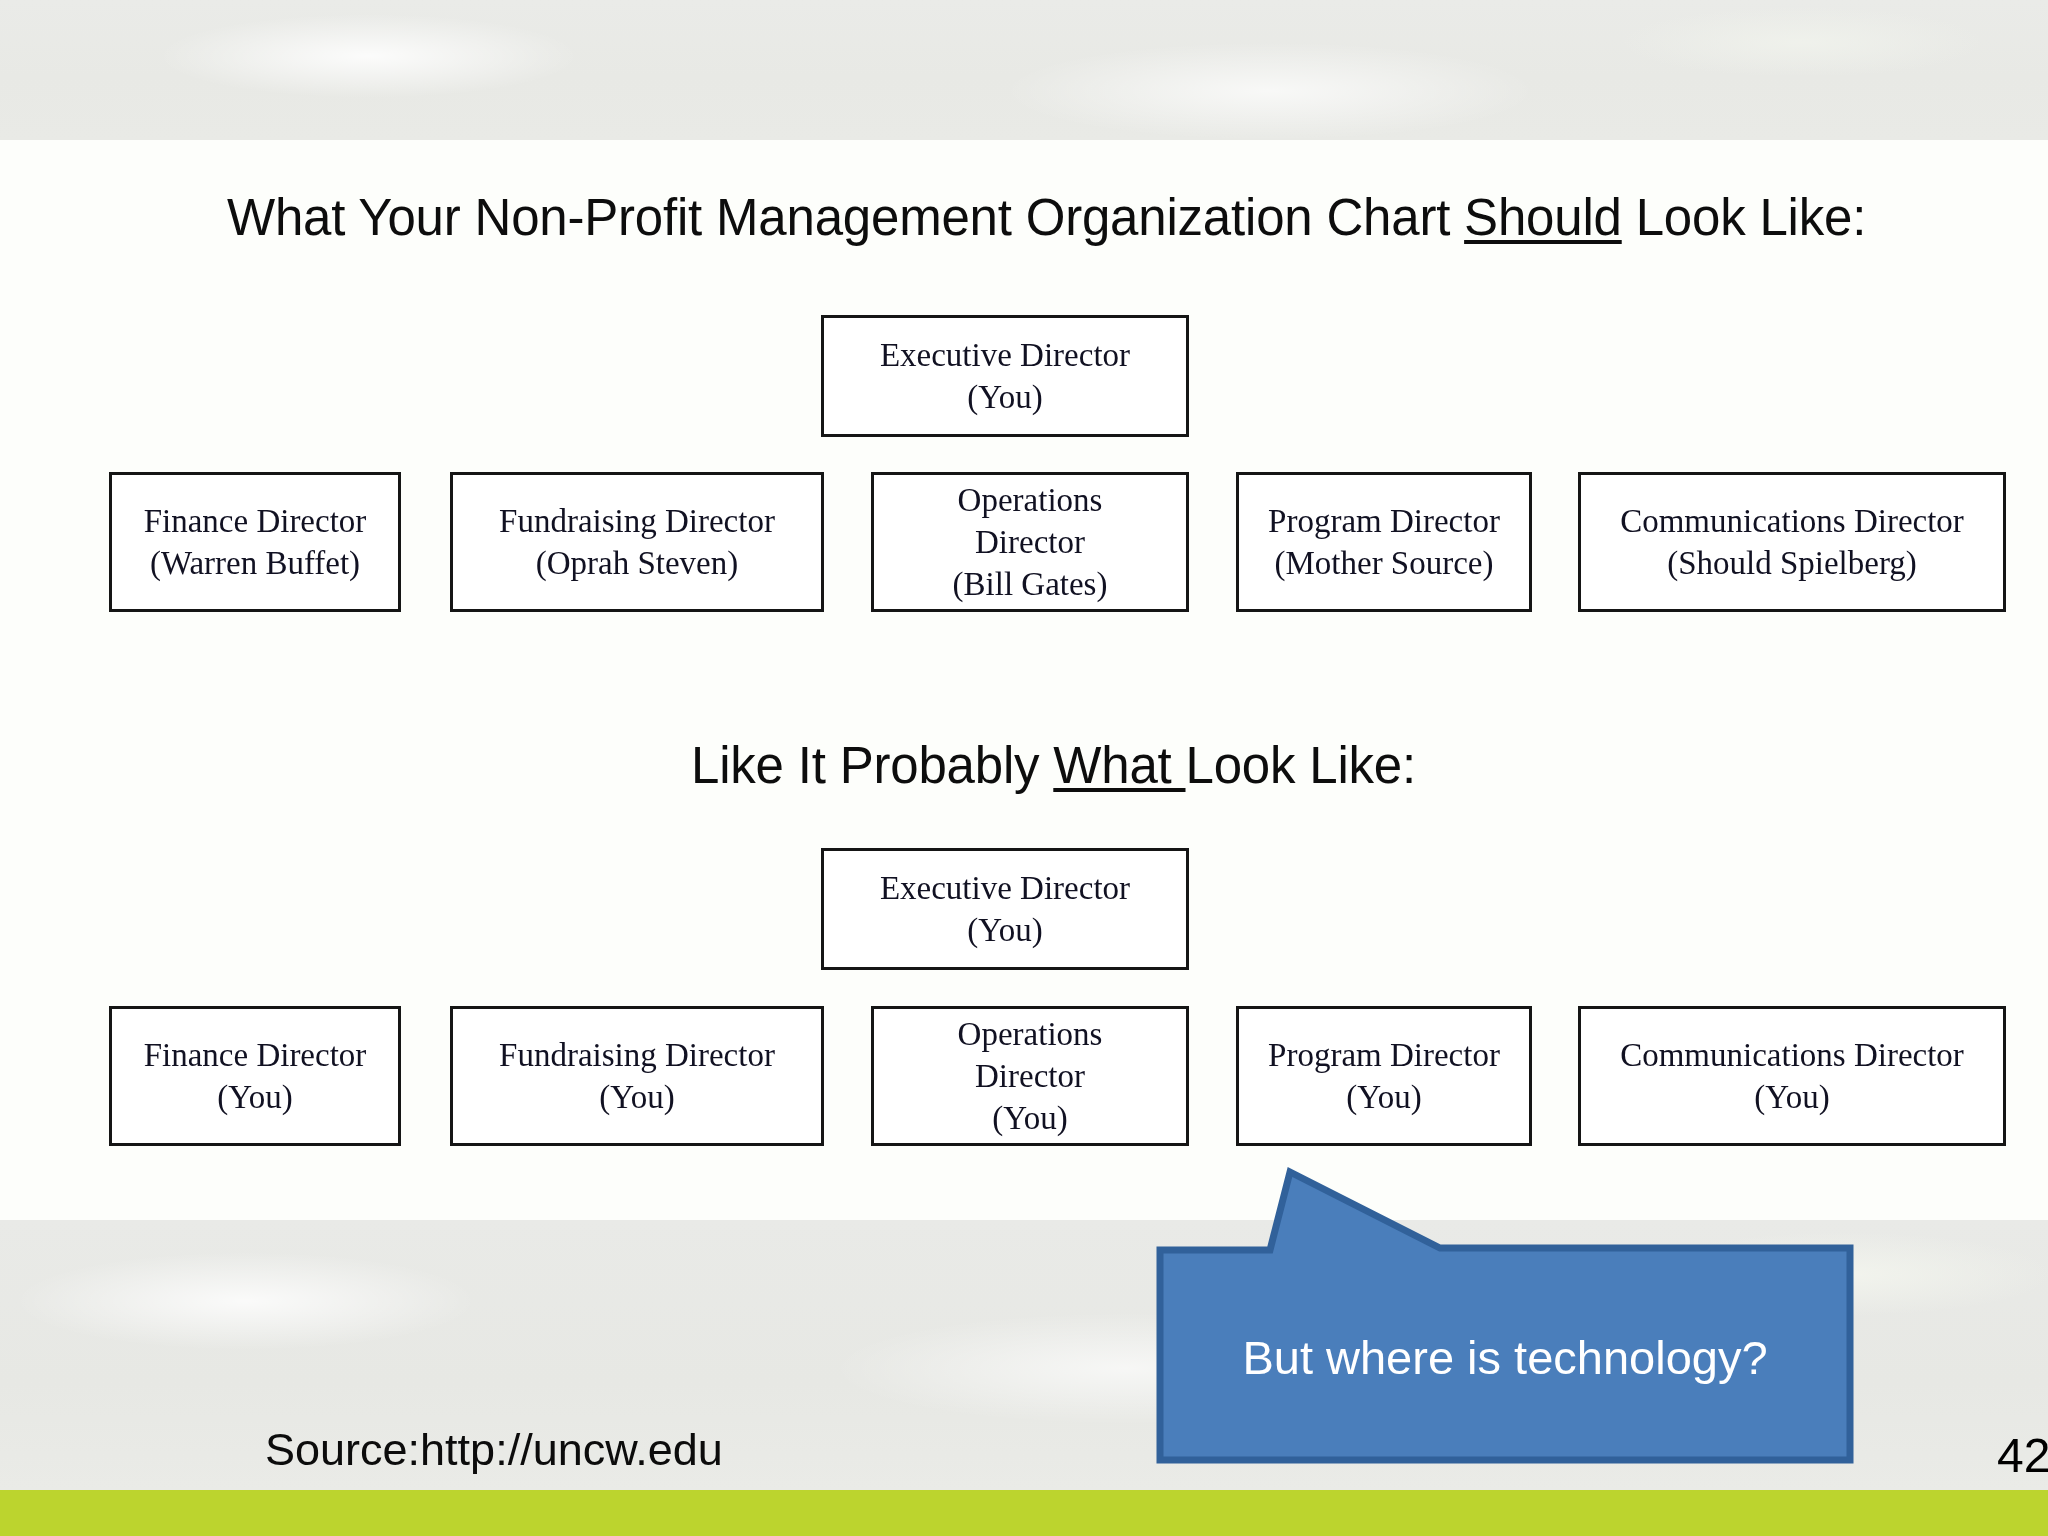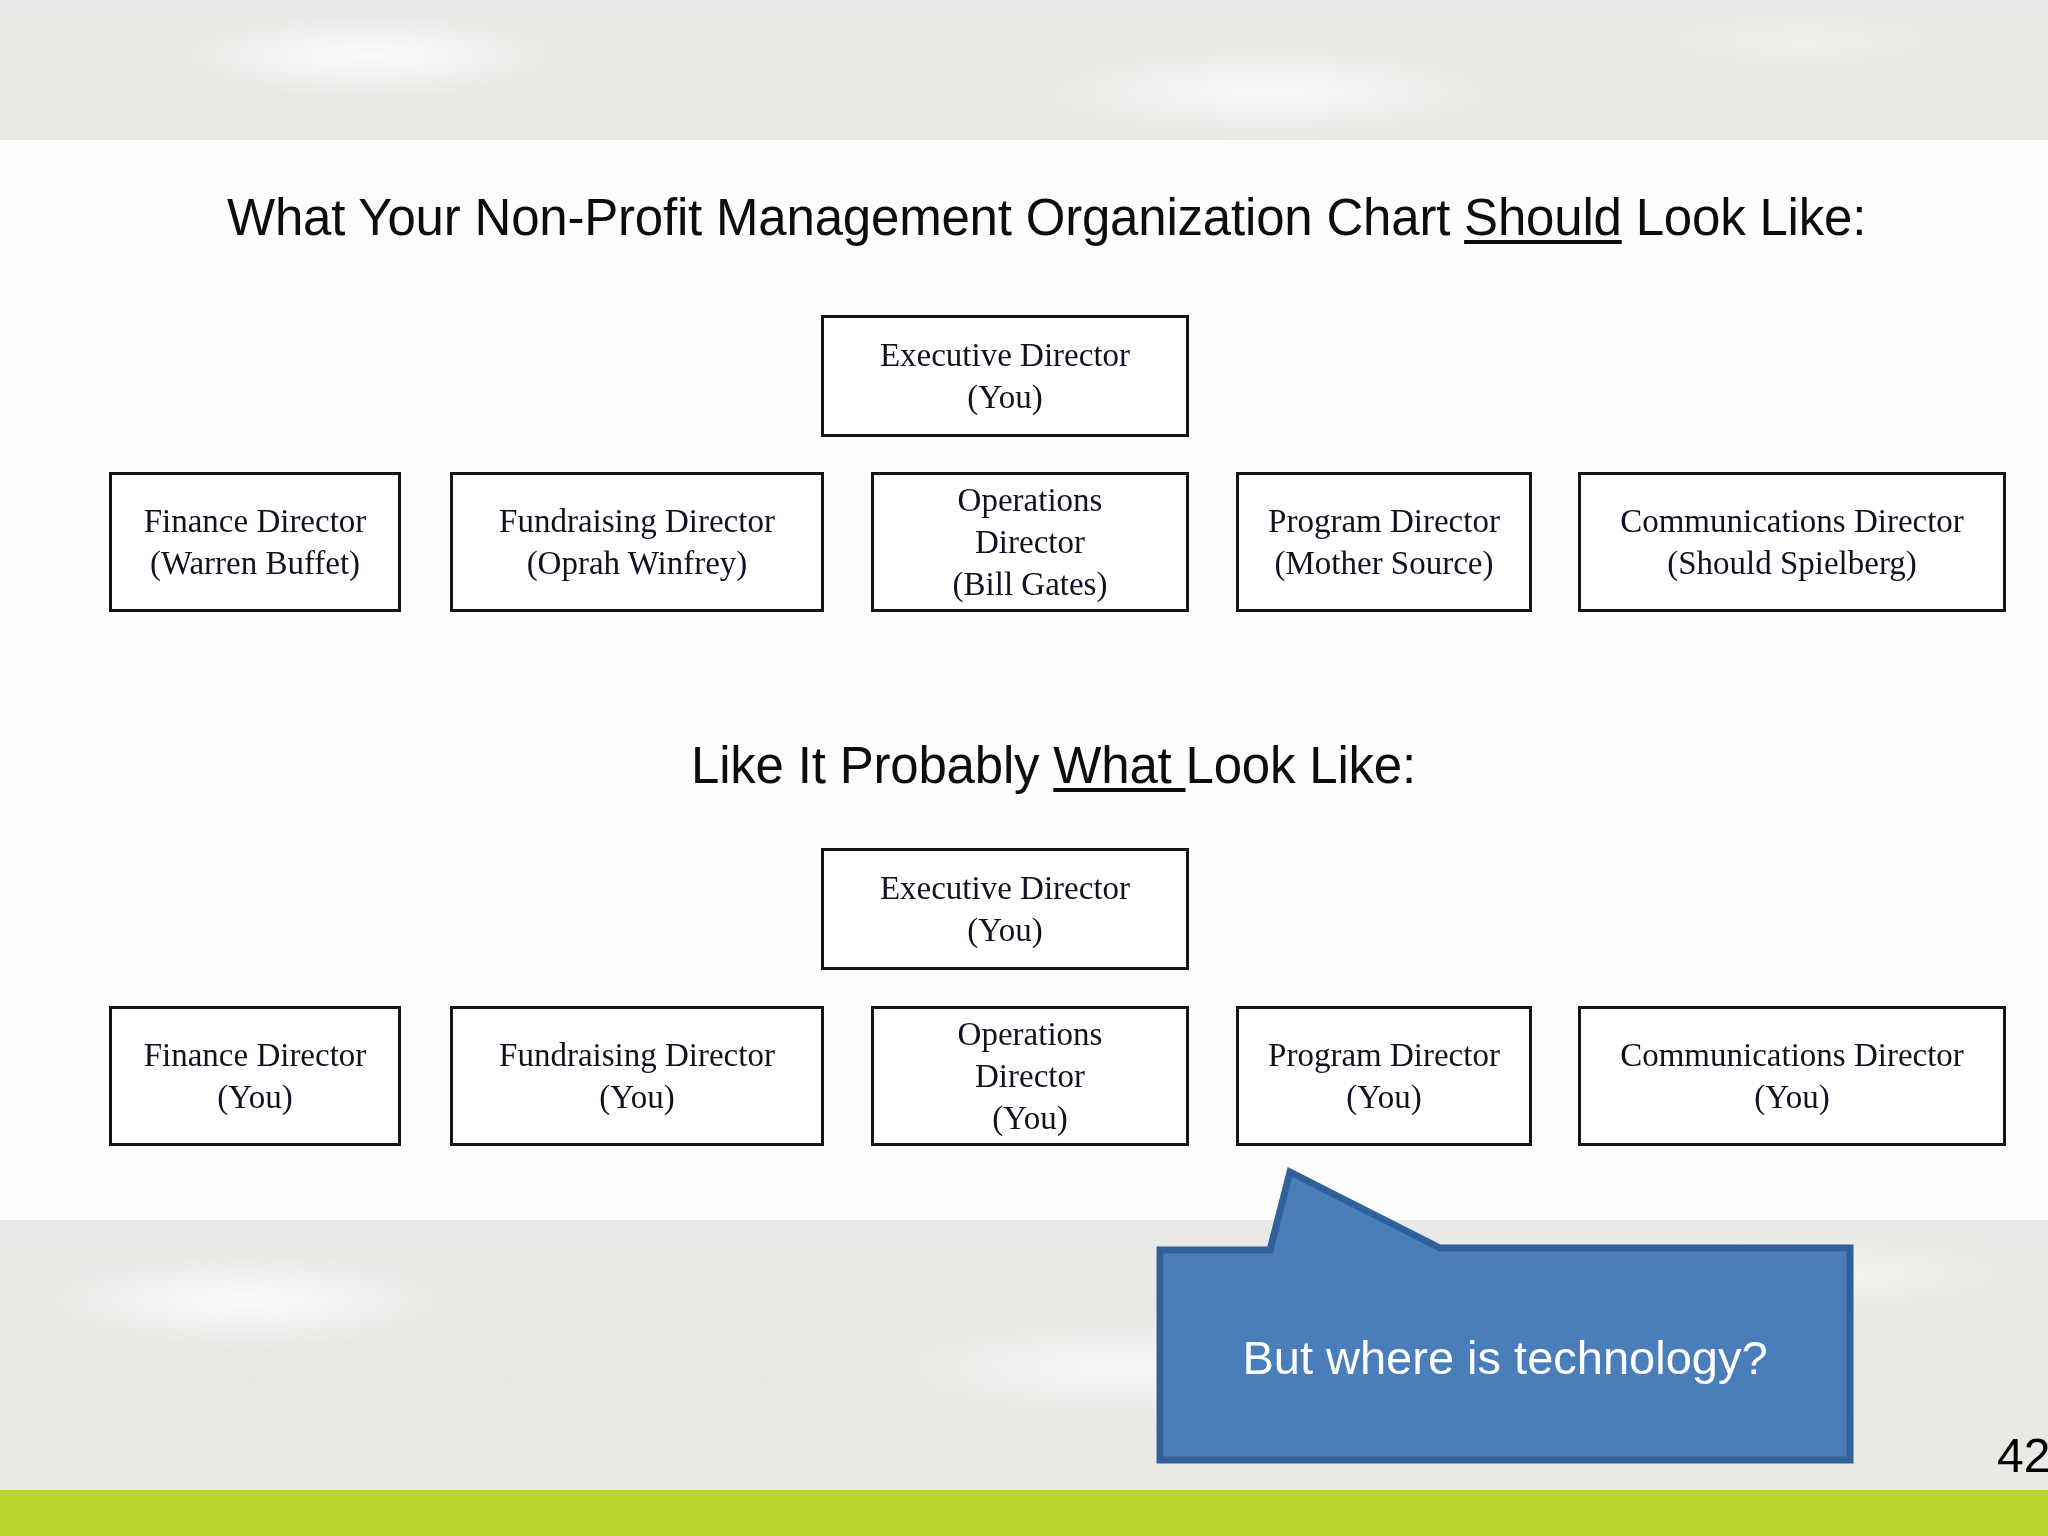--- a/index.html
+++ b/index.html
@@ -105,21 +105,21 @@
     <span class="l1">Executive Director</span>
     <span class="l2">(You)</span>
   </div>
 
   <div class="obox" style="left:109px;top:472px;width:292px;height:140px;">
     <span class="l1">Finance Director</span>
     <span class="l2">(Warren Buffet)</span>
   </div>
   <div class="obox" style="left:450px;top:472px;width:374px;height:140px;">
     <span class="l1">Fundraising Director</span>
-    <span class="l2">(Oprah Winfrey)</span>
+    <span class="l2">(Oprah Steven)</span>
   </div>
   <div class="obox" style="left:871px;top:472px;width:318px;height:140px;">
     <span class="l1">Operations Director</span>
     <span class="l2">(Bill Gates)</span>
   </div>
   <div class="obox" style="left:1236px;top:472px;width:296px;height:140px;">
     <span class="l1">Program Director</span>
     <span class="l2">(Mother Source)</span>
   </div>
   <div class="obox" style="left:1578px;top:472px;width:428px;height:140px;">
@@ -155,15 +155,16 @@
     <span class="l2">(You)</span>
   </div>
 
   <div class="callout-wrap">
     <svg width="710" height="310" viewBox="0 0 710 310">
       <path d="M10 90 L120 90 L140 12 L290 88 L700 88 L700 300 L10 300 Z" fill="#4a7ebb" stroke="#31619a" stroke-width="7" stroke-linejoin="miter"></path>
     </svg>
   </div>
   <div class="callout-text">But where is technology?</div>
 
+  <div class="source">Source:http://uncw.edu</div>
   <div class="pagenum">42</div>
 
 </div>
 
 </body></html>

